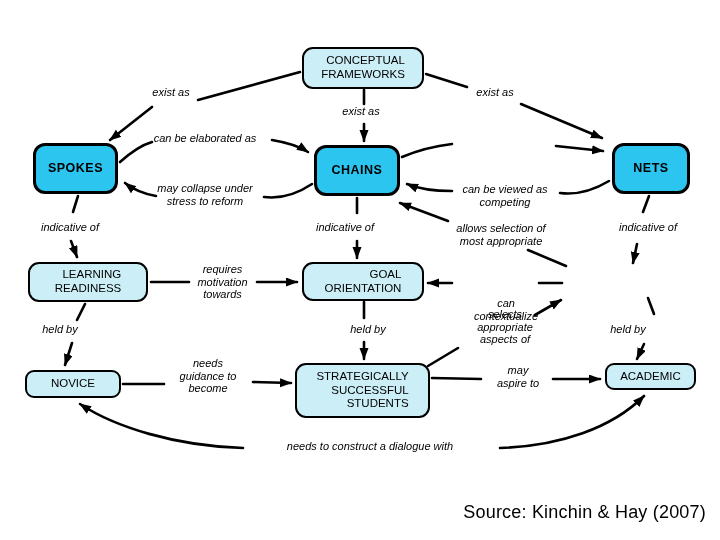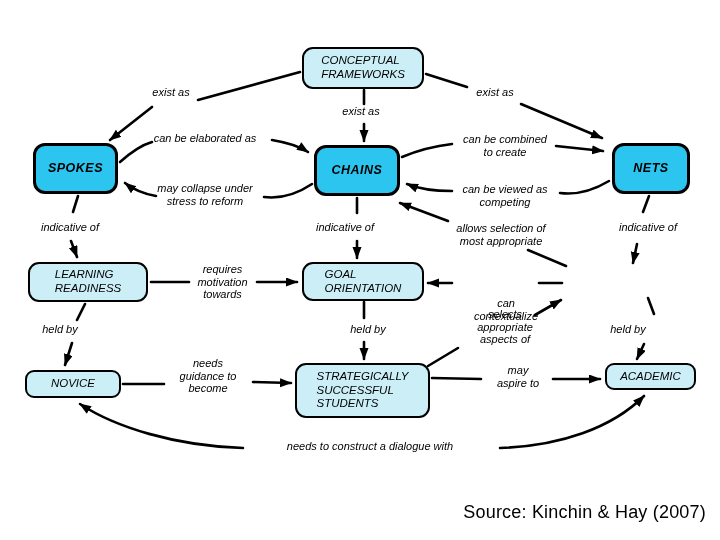--- a/index.html
+++ b/index.html
@@ -3,24 +3,23 @@
 <meta charset="utf-8">
 <style>
   html,body{margin:0;padding:0;background:#fff;}
   #slide{
     position:relative;width:720px;height:540px;background:#ffffff;
     font-family:"Liberation Sans", sans-serif;color:#000;overflow:hidden;
   }
   #wires{position:absolute;left:0;top:0;width:720px;height:540px;}
   .node{
     position:absolute;display:flex;align-items:center;justify-content:center;
-    text-align:left;border:2.5px solid #000;border-radius:11px;
+    text-align:right;border:2.5px solid #000;border-radius:11px;
     font-size:11.5px;line-height:1.2;white-space:pre-line;padding:11px 3px;box-sizing:border-box;
     background:var(--pale);
-    font-style:italic;
   }
   .node.bright{
     background:var(--bright);font-weight:bold;border-width:3px;border-radius:12px;
     font-size:12.5px;letter-spacing:.5px;
   }
   .link-label{
     position:absolute;font-style:italic;font-size:11px;line-height:1.15;
     text-align:center;white-space:pre-line;
   }
   .source{
@@ -97,22 +96,20 @@
 SUCCESSFUL
 STUDENTS</div>
   <div class="node" style="left:605px;top:363px;width:91px;height:27px;border-radius:9px;">ACADEMIC</div>
 
   <div class="link-label" style="left:136px;top:86px;width:70px;">exist as</div>
   <div class="link-label" style="left:326px;top:105px;width:70px;">exist as</div>
   <div class="link-label" style="left:460px;top:86px;width:70px;">exist as</div>
   <div class="link-label" style="left:140px;top:132px;width:130px;">can be elaborated as</div>
   <div class="link-label" style="left:145px;top:182px;width:120px;">may collapse under
 stress to reform</div>
-  <div class="link-label" style="left:450px;top:133px;width:110px;">can be combined
-to create</div>
   <div class="link-label" style="left:450px;top:183px;width:110px;">can be viewed as
 competing</div>
   <div class="link-label" style="left:25px;top:221px;width:90px;">indicative of</div>
   <div class="link-label" style="left:300px;top:221px;width:90px;">indicative of</div>
   <div class="link-label" style="left:445px;top:222px;width:112px;">allows selection of
 most appropriate</div>
   <div class="link-label" style="left:603px;top:221px;width:90px;">indicative of</div>
   <div class="link-label" style="left:180px;top:263px;width:85px;">requires
 motivation
 towards</div>

